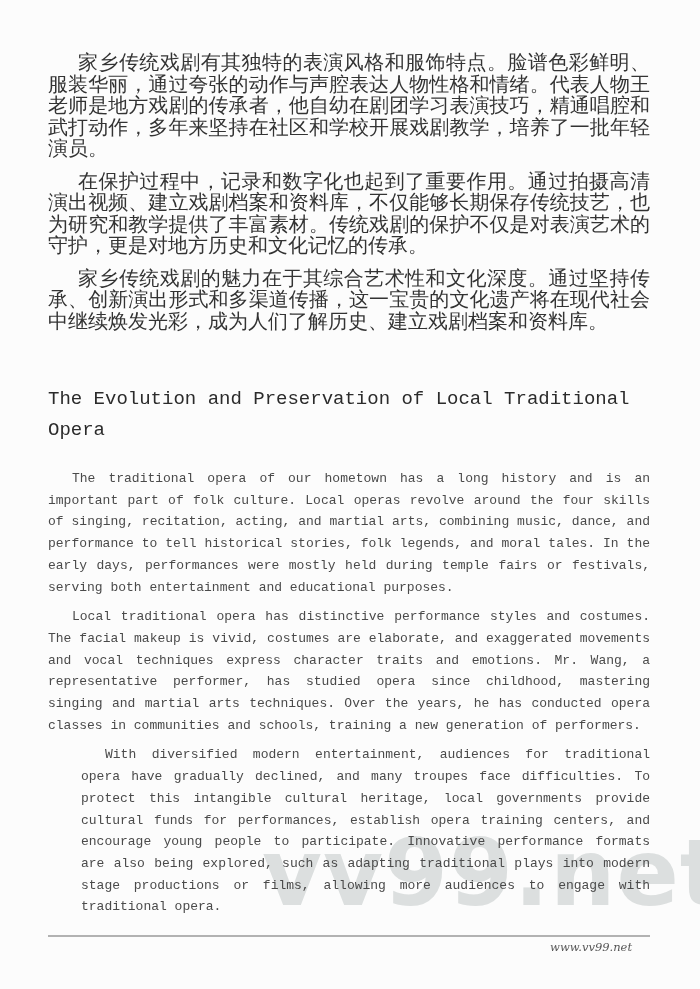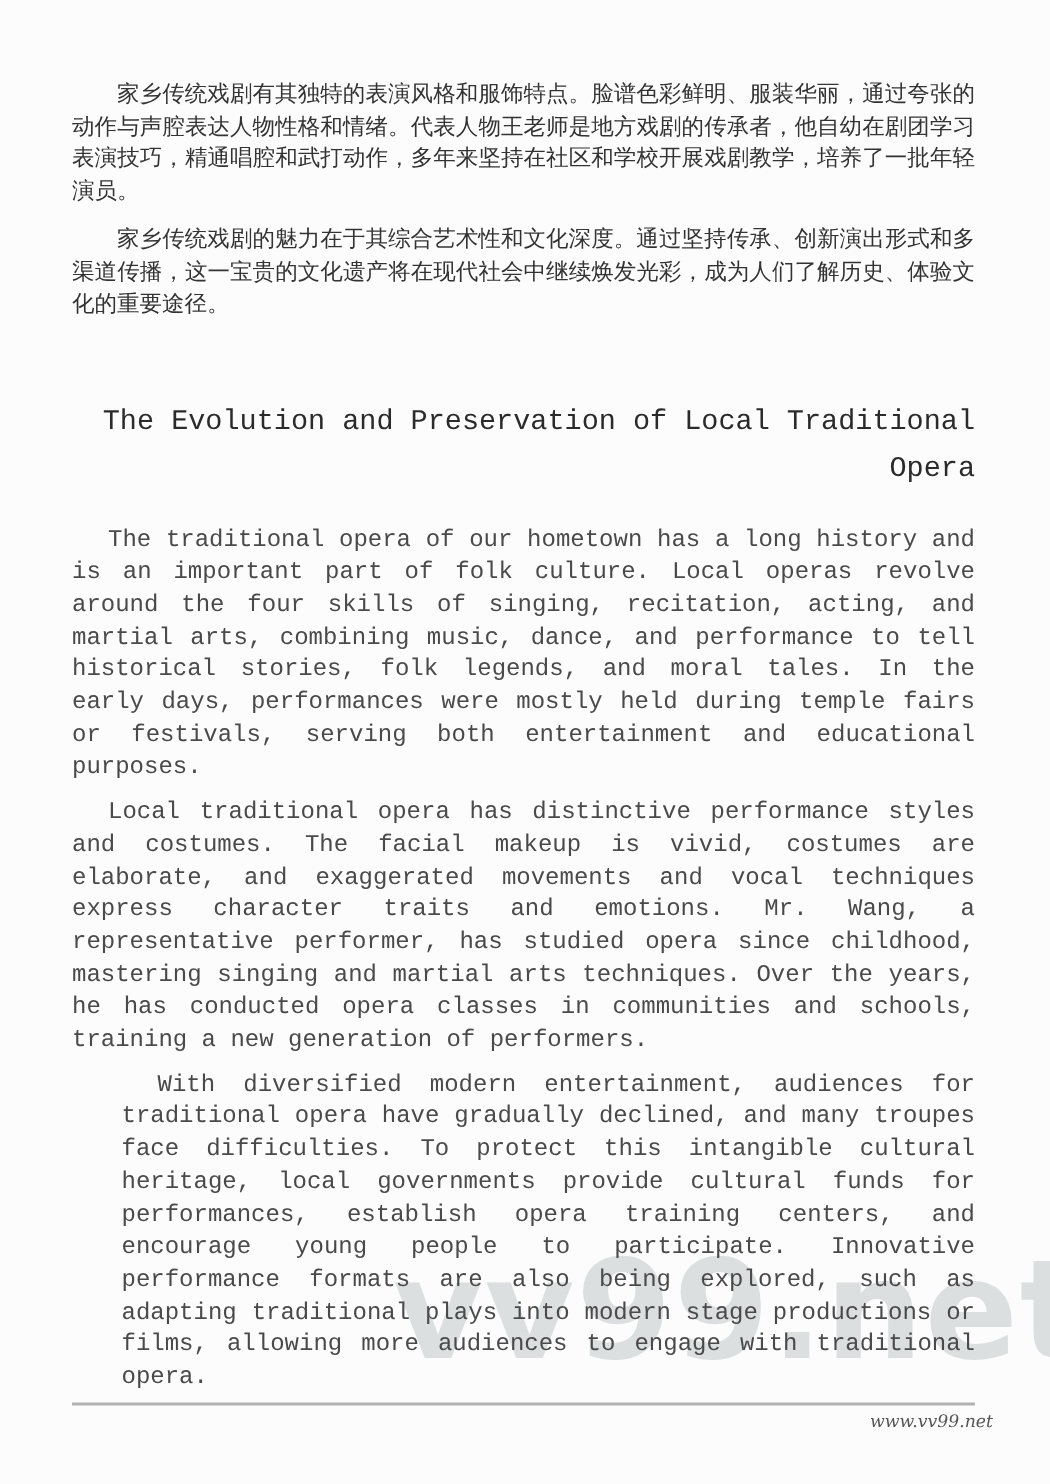--- a/index.html
+++ b/index.html
@@ -35,79 +35,80 @@
     position: absolute;
     left: 48px;
     top: 0;
     width: 602px;
     z-index: 1;
     padding-top: 52px;
   }
   .cn p {
     margin: 0 0 11px 0;
     font-family: "DejaVu Serif", "Liberation Serif", serif;
-    font-size: 15px;
+    font-size: 20px;
     line-height: 21.5px;
     color: #333333;
     text-align: justify;
     text-indent: 30px;
     letter-spacing: 0;
   }
   .cn p:last-child { margin-bottom: 0; }
   h1.doc-title {
     margin: 52px 0 22px 0;
     font-family: "Liberation Mono", "DejaVu Sans Mono", monospace;
     font-size: 19px;
     font-weight: normal;
     line-height: 31px;
     color: #2b2b2b;
-    text-align: right;
+    text-align: left;
   }
   .en p {
     margin: 0 0 8px 0;
     font-family: "Liberation Mono", "DejaVu Sans Mono", monospace;
-    font-size: 16px;
+    font-size: 13px;
     line-height: 21.7px;
     color: #4a4a4a;
     text-align: justify;
     text-indent: 24px;
   }
   .en p:last-child { margin-bottom: 0; margin-left: 33px; }
   .footer-rule {
     position: absolute;
     left: 48px;
     top: 935px;
     width: 602px;
     height: 2px;
     background: #b2b2b2;
     z-index: 1;
   }
   .footer-site {
     position: absolute;
-    right: 38px;
+    right: 68px;
     top: 940px;
     z-index: 1;
     font-family: "DejaVu Serif", "Liberation Serif", serif;
     font-style: italic;
     font-size: 11.5px;
     color: #555555;
   }
 </style>
 </head>
 <body>
 
 <div class="page">
 
   <div class="watermark">vv99.net</div>
 
   <div class="content">
 
     <section class="cn">
       <p>家乡传统戏剧有其独特的表演风格和服饰特点。脸谱色彩鲜明、服装华丽，通过夸张的动作与声腔表达人物性格和情绪。代表人物王老师是地方戏剧的传承者，他自幼在剧团学习表演技巧，精通唱腔和武打动作，多年来坚持在社区和学校开展戏剧教学，培养了一批年轻演员。</p>
-      <p>家乡传统戏剧的魅力在于其综合艺术性和文化深度。通过坚持传承、创新演出形式和多渠道传播，这一宝贵的文化遗产将在现代社会中继续焕发光彩，成为人们了解历史、体验文化的重要途径。</p>
+      <p>在保护过程中，记录和数字化也起到了重要作用。通过拍摄高清演出视频、建立戏剧档案和资料库，不仅能够长期保存传统技艺，也为研究和教学提供了丰富素材。传统戏剧的保护不仅是对表演艺术的守护，更是对地方历史和文化记忆的传承。</p>
+      <p>家乡传统戏剧的魅力在于其综合艺术性和文化深度。通过坚持传承、创新演出形式和多渠道传播，这一宝贵的文化遗产将在现代社会中继续焕发光彩，成为人们了解历史、建立戏剧档案和资料库。</p>
     </section>
 
     <h1 class="doc-title">The Evolution and Preservation of Local Traditional Opera</h1>
 
     <section class="en">
       <p>The traditional opera of our hometown has a long history and is an important part of folk culture. Local operas revolve around the four skills of singing, recitation, acting, and martial arts, combining music, dance, and performance to tell historical stories, folk legends, and moral tales. In the early days, performances were mostly held during temple fairs or festivals, serving both entertainment and educational purposes.</p>
       <p>Local traditional opera has distinctive performance styles and costumes. The facial makeup is vivid, costumes are elaborate, and exaggerated movements and vocal techniques express character traits and emotions. Mr. Wang, a representative performer, has studied opera since childhood, mastering singing and martial arts techniques. Over the years, he has conducted opera classes in communities and schools, training a new generation of performers.</p>
       <p>With diversified modern entertainment, audiences for traditional opera have gradually declined, and many troupes face difficulties. To protect this intangible cultural heritage, local governments provide cultural funds for performances, establish opera training centers, and encourage young people to participate. Innovative performance formats are also being explored, such as adapting traditional plays into modern stage productions or films, allowing more audiences to engage with traditional opera.</p>
     </section>
 

